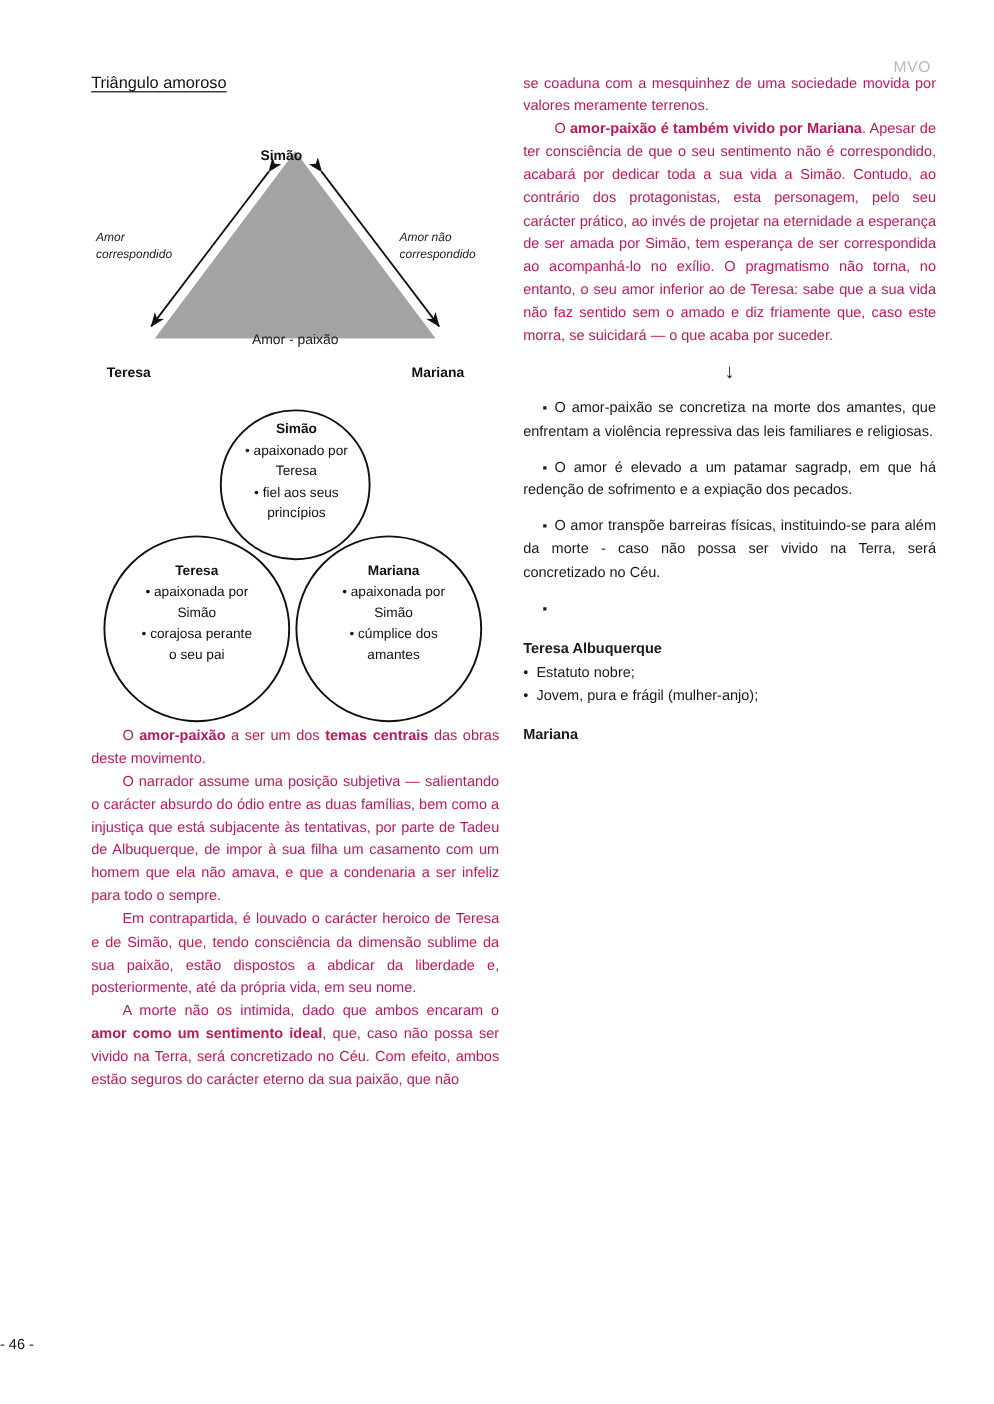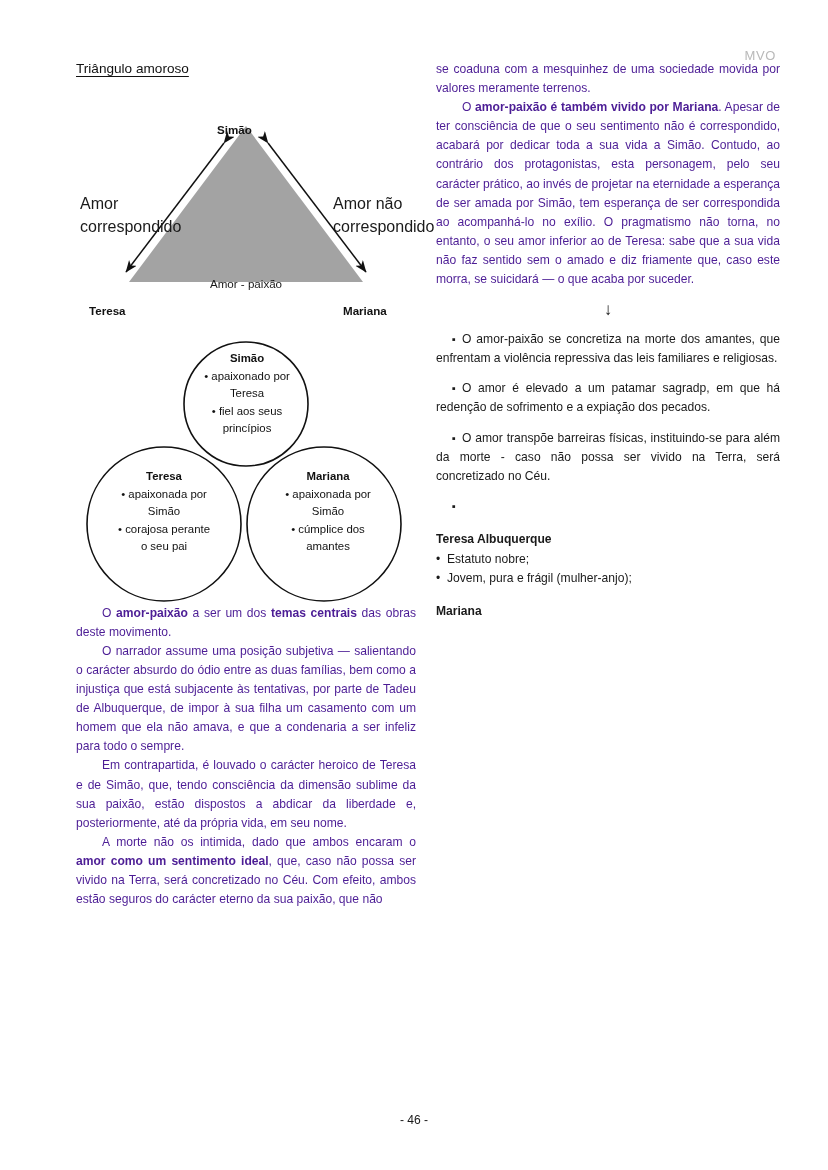--- a/index.html
+++ b/index.html
@@ -77,24 +77,25 @@
     font-weight: bold;
     color: #111;
     white-space: nowrap;
   }
   .tri-label.apex   { left: 141px; top: 37px; }
   .tri-label.left   { left: 13px;  top: 218px; }
   .tri-label.right  { left: 267px; top: 218px; }
 
   .tri-side-label {
     position: absolute;
-    font-size: 16px;
+    font-size: 10px;
     line-height: 1.45;
     color: #1a1a1a;
     white-space: nowrap;
+    font-style: italic;
   }
   .tri-side-label.l { left: 4px;   top: 106px; }
   .tri-side-label.r { left: 257px; top: 106px; }
 
   .tri-inner-label {
     position: absolute;
     left: 0;
     right: 0;
     top: 191px;
     text-align: center;
@@ -130,21 +131,21 @@
   .venn-text.top    { left: 96px;  top: 18px;  width: 150px; }
   .venn-text.bleft  { left: 8px;   top: 136px; width: 160px; }
   .venn-text.bright { left: 172px; top: 136px; width: 160px; }
 
   
   p.body {
     font-size: 12.1px;
     line-height: 1.58;
     text-align: justify;
     margin: 0;
-    color: #4c1d95;
+    color: #be185d;
     text-indent: 26px;
   }
   p.body.noindent { text-indent: 0; }
   p.body b { font-weight: bold; }
 
   .arrow-divider {
     text-align: center;
     font-size: 17px;
     line-height: 1;
     margin: 12px 0 12px 0;
@@ -209,21 +210,20 @@
     display: block;
     padding-left: 11px;
   }
 
   
   .footer {
     position: absolute;
     left: 0;
     right: 0;
     bottom: 43px;
-    text-align: center;
     font-size: 12.1px;
     color: #1a1a1a;
   }
 </style>
 </head>
 <body>
 
 <div class="page">
 
   <div class="watermark">MVO</div>

